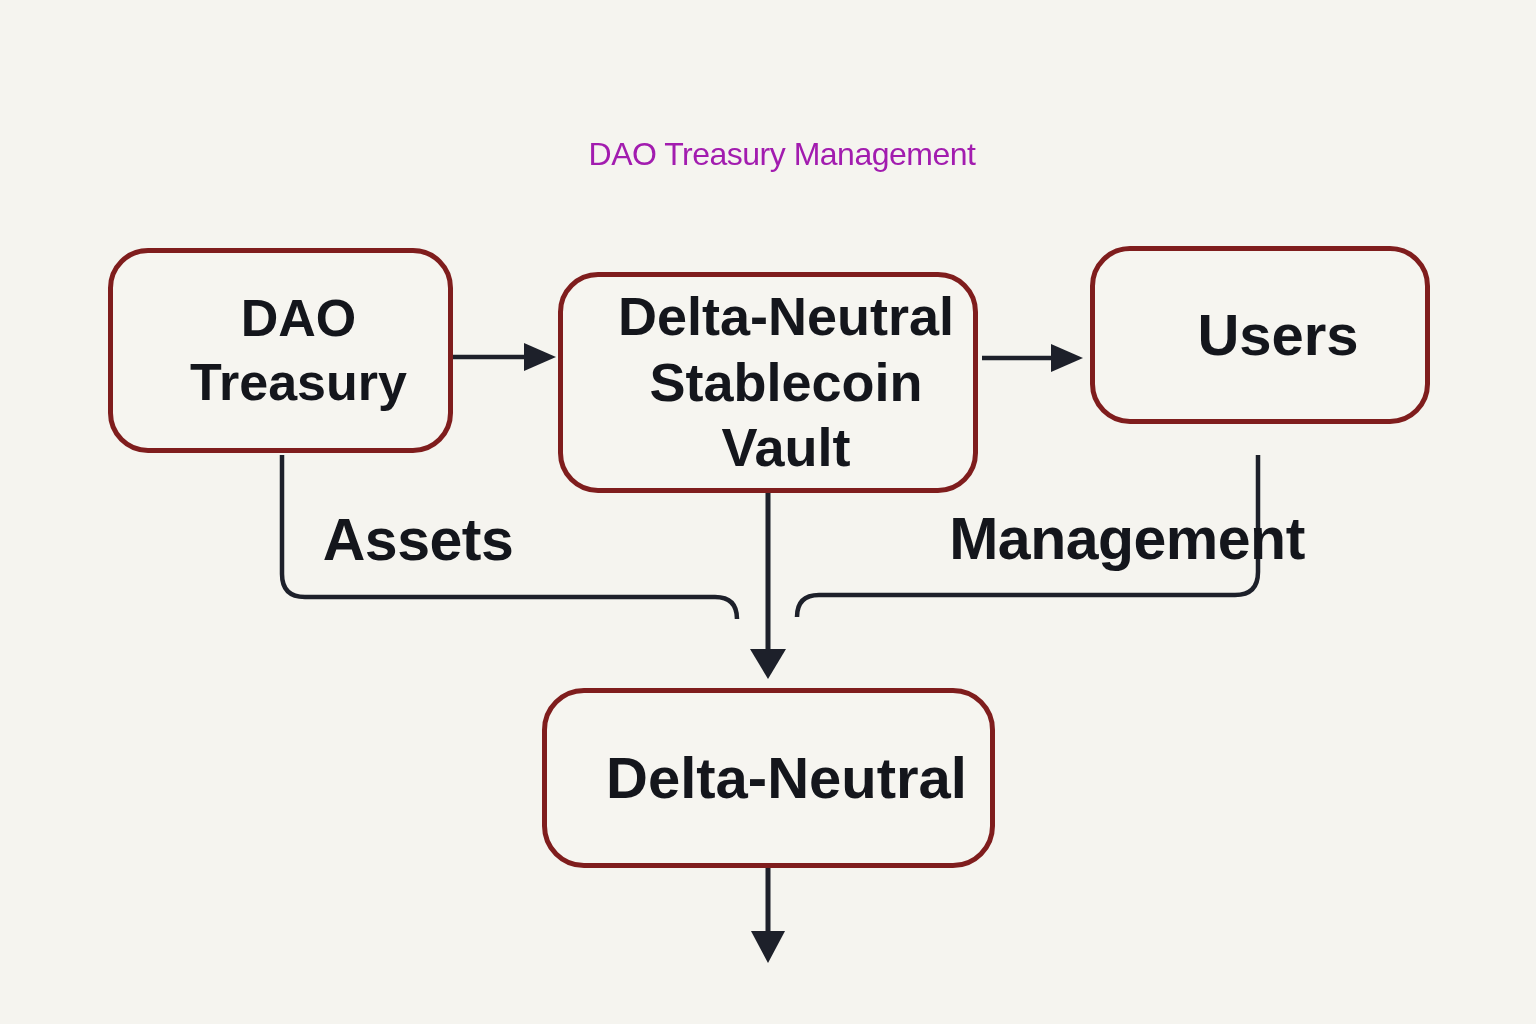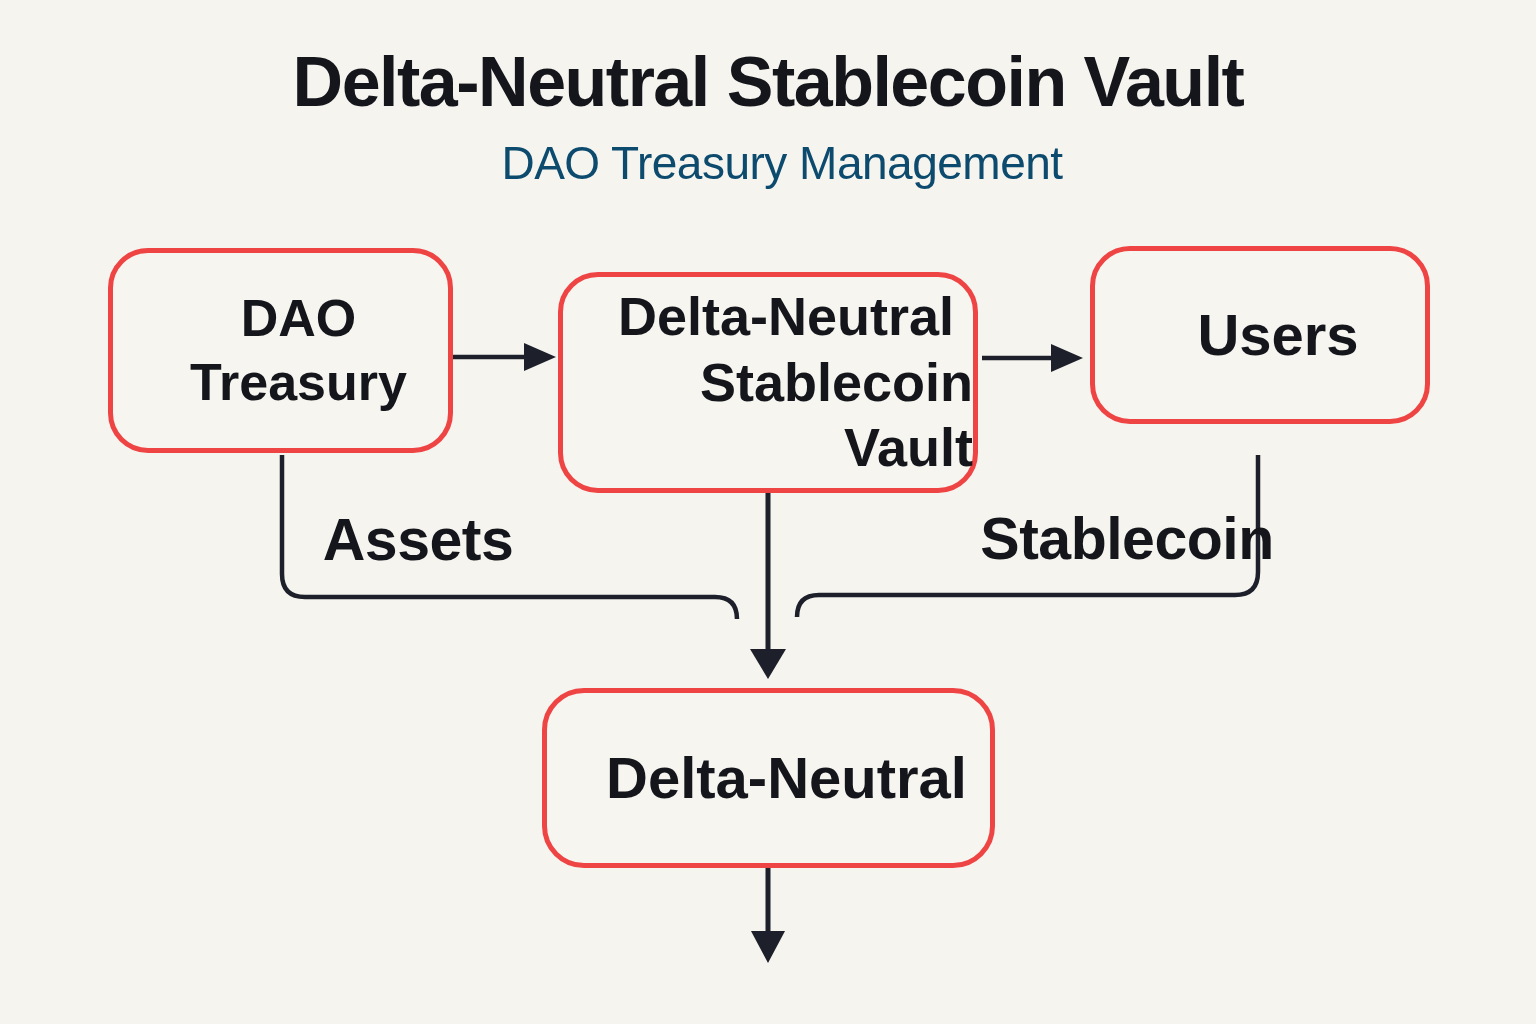--- a/index.html
+++ b/index.html
@@ -31,42 +31,42 @@
     font-weight: 700;
     letter-spacing: -1.5px;
     color: #14161c;
   }
   .page-subtitle {
     position: absolute;
     left: 0;
     right: 0;
     top: 136px;
     text-align: center;
-    font-size: 46px;
+    font-size: 32px;
     font-weight: 400;
     letter-spacing: -0.5px;
-    color: #0c4a6e;
+    color: #a21caf;
     padding-left: 28px;
   }
   .connectors {
     position: absolute;
     inset: 0;
     z-index: 1;
   }
   .node {
     position: absolute;
     box-sizing: border-box;
-    border: 5px solid #ef4444;
+    border: 5px solid #7f1d1d;
     border-radius: 40px;
     background: #f6f5f0;
     display: flex;
     flex-direction: column;
     align-items: center;
     justify-content: center;
-    text-align: right;
+    text-align: center;
     font-weight: 700;
     line-height: 1.22;
     z-index: 2;
     padding-left: 36px;
   }
   .node-dao {
     left: 108px; top: 248px;
     width: 345px; height: 205px;
     font-size: 52px;
   }
@@ -98,21 +98,20 @@
     color: #14161c;
   }
   .edge-label-assets { left: 418px; top: 540px; }
   .edge-label-stablecoins { left: 1127px; top: 539px; }
 </style>
 </head>
 <body>
 
 <div class="stage">
 
-  <div class="page-title">Delta-Neutral Stablecoin Vault</div>
 
   <div class="page-subtitle">DAO Treasury Management</div>
 
   <svg class="connectors" width="1536" height="1024" viewBox="0 0 1536 1024">
 
     <g>
       <path d="M453 357 L526 357" stroke="#1d202a" stroke-width="4.5" fill="none"></path>
       <polygon points="524,343 556,357 524,371" fill="#1d202a"></polygon>
     </g>
 
@@ -153,15 +152,15 @@
   <div class="node node-users">
     <span>Users</span>
   </div>
 
   <div class="node node-position">
     <span>Delta-Neutral</span>
   </div>
 
   <div class="edge-label edge-label-assets">Assets</div>
 
-  <div class="edge-label edge-label-stablecoins">Stablecoin</div>
+  <div class="edge-label edge-label-stablecoins">Management</div>
 
 </div>
 
 </body></html>

